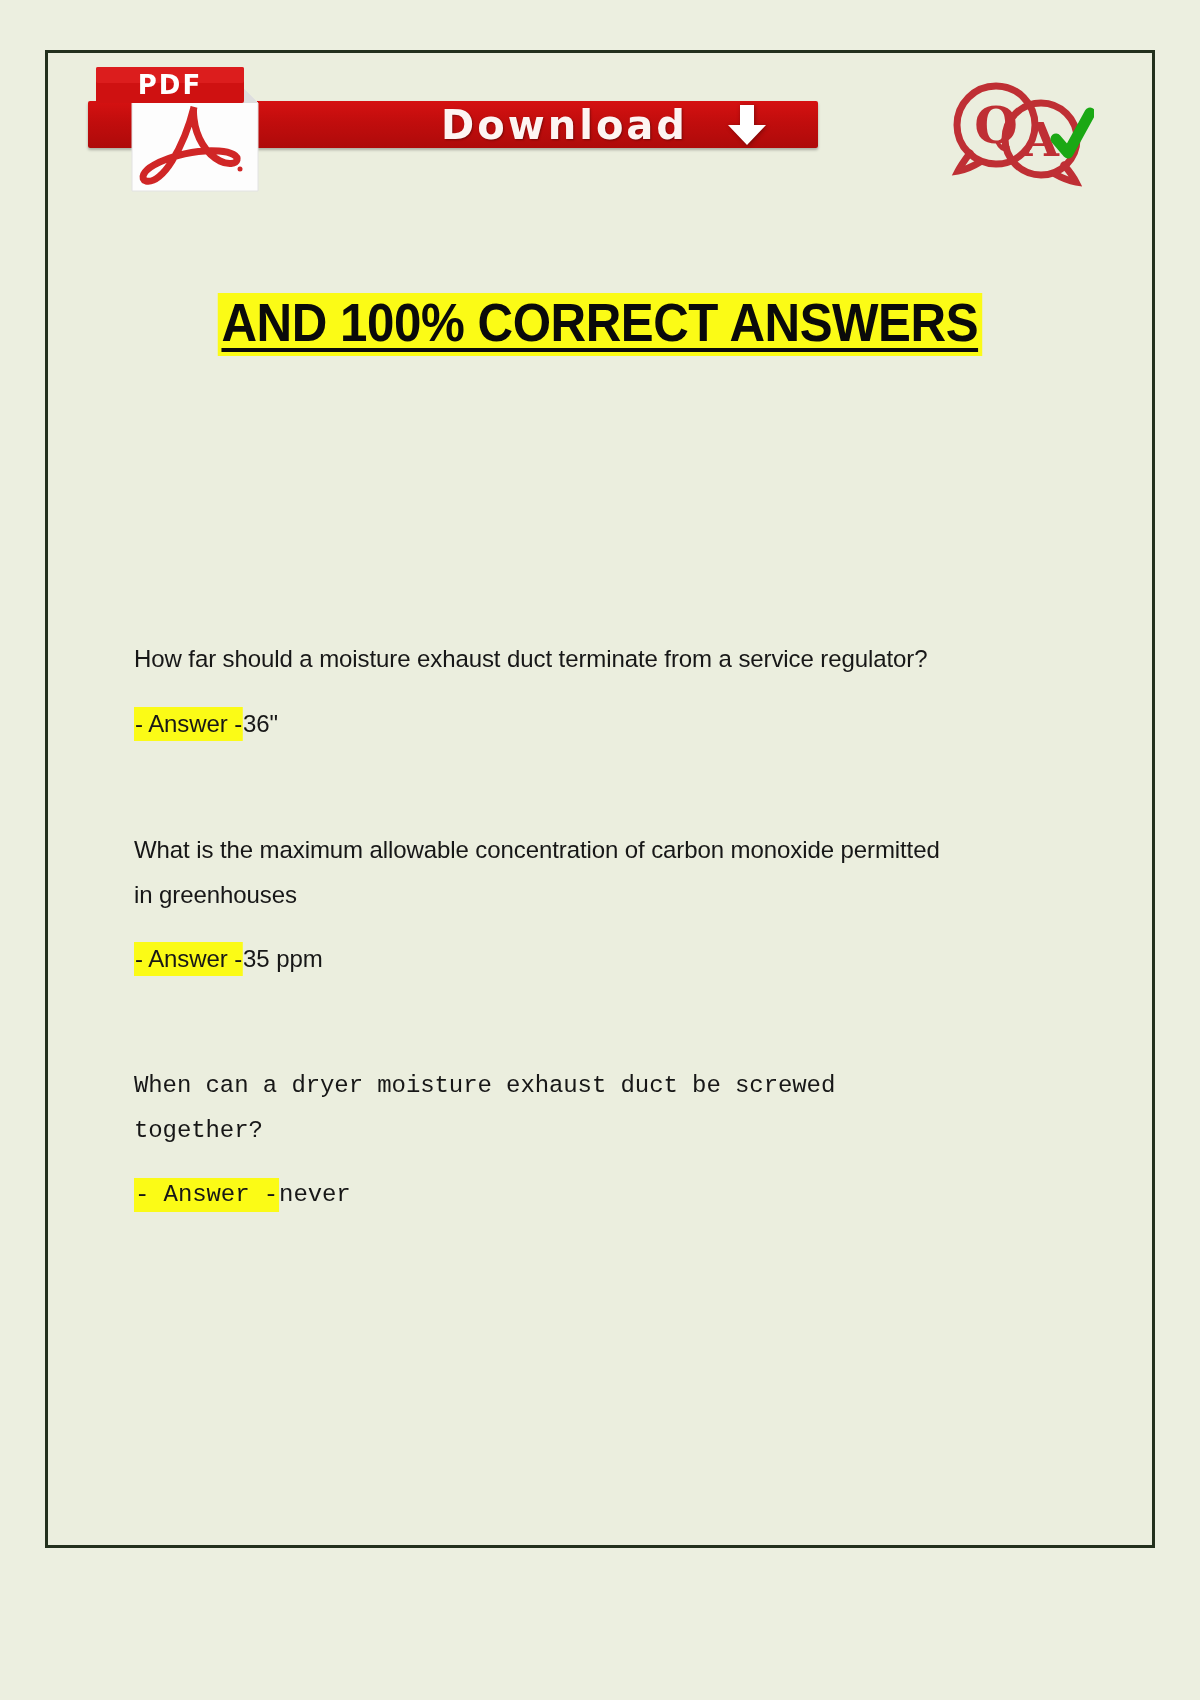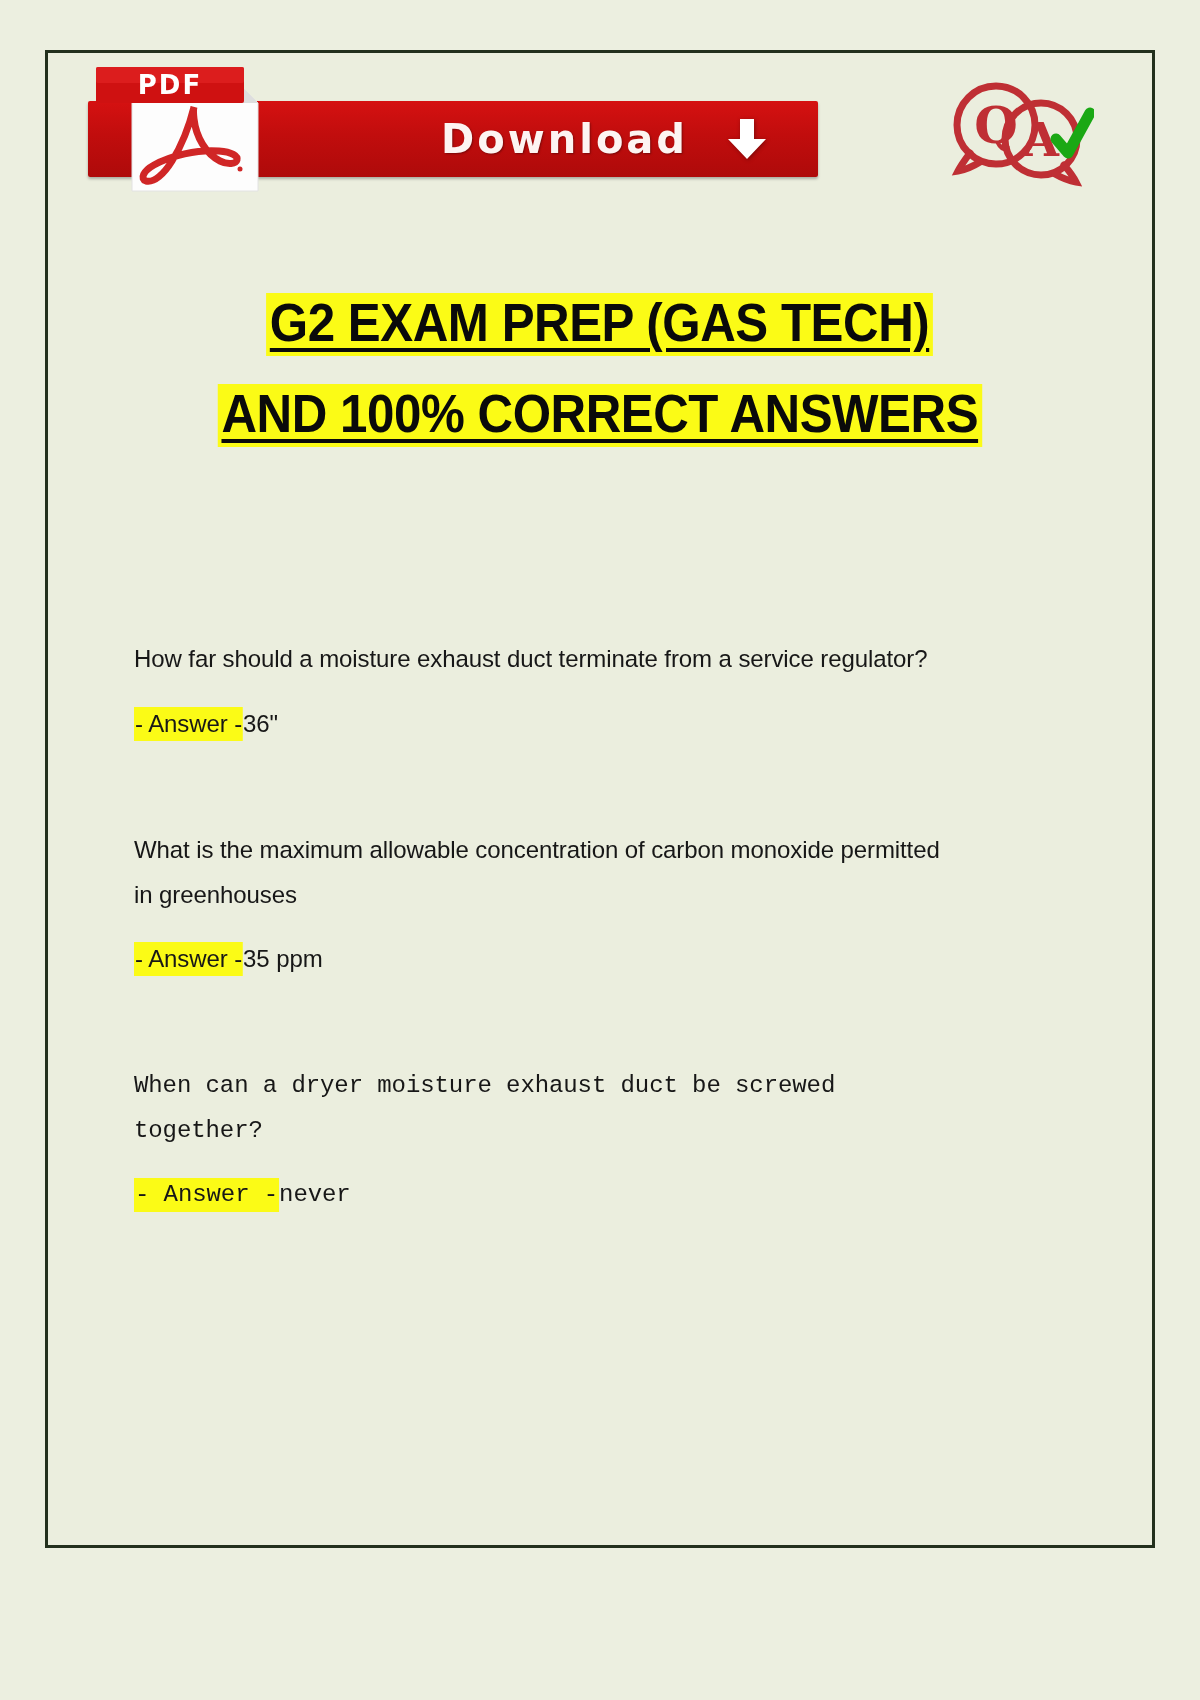--- a/index.html
+++ b/index.html
@@ -35,21 +35,21 @@
     width: 100%;
     height: 150px;
   }
 
   
   #download-button {
     position: absolute;
     left: 40px;
     top: 48px;
     width: 730px;
-    height: 76px;
+    height: 47px;
     background: linear-gradient(180deg,#d51111 0%, #c10d0d 45%, #ae0a0a 100%);
     border-radius: 2px;
     box-shadow: 0 2px 3px rgba(0,0,0,.28);
     display: flex;
     align-items: center;
     justify-content: flex-end;
     padding-right: 22px;
     box-sizing: border-box;
   }
   #download-label {
@@ -198,23 +198,20 @@
         <path d="M120 92 C126 99 130 105 132 109 C126 108 118 105 111 101" fill="none" stroke="#bf2f34" stroke-width="7" stroke-linecap="round"></path>
         <text x="97" y="83" font-family="'DejaVu Serif', serif" font-size="46" font-weight="bold" fill="#bf2f34" text-anchor="middle">A</text>
       </g>
 
       <path d="M112 66 L124 80 L146 40" fill="none" stroke="#1aa814" stroke-width="11" stroke-linecap="round" stroke-linejoin="round"></path>
     </svg>
   </div>
 
   <div id="title-block">
     <div class="title-line">
-      <span class="hl">G2 EXAM PREP (GAS TECH)</span>
-    </div>
-    <div class="title-line">
       <span class="hl">AND 100% CORRECT ANSWERS</span>
     </div>
   </div>
 
   <div id="qa-body">
 
     <div class="qa-item">
       <p class="question-text">How far should a moisture exhaust duct terminate from a service regulator?</p>
       <p class="answer-line"><span class="answer-label">- Answer -</span><span class="answer-value">36"</span></p>
     </div>

